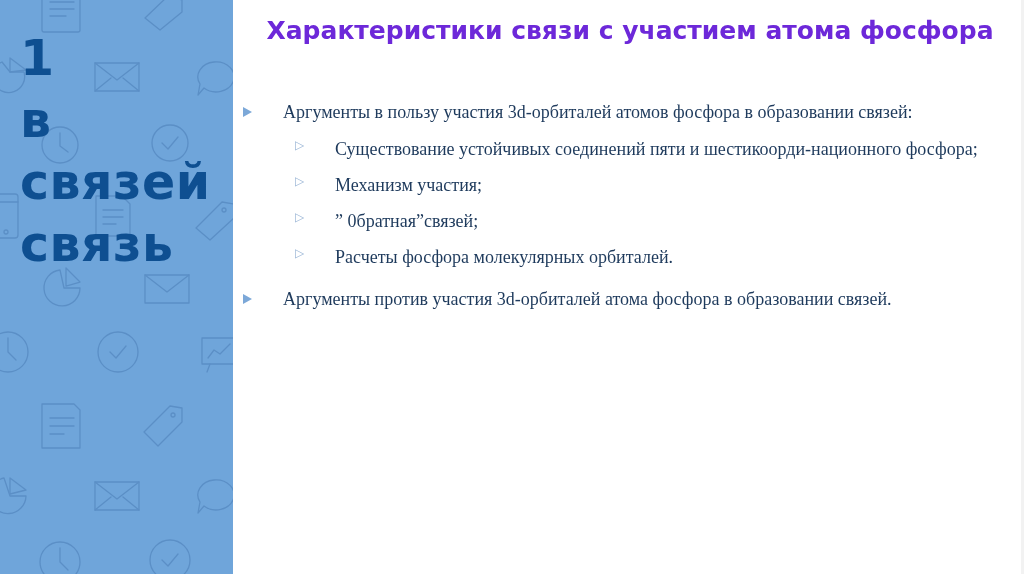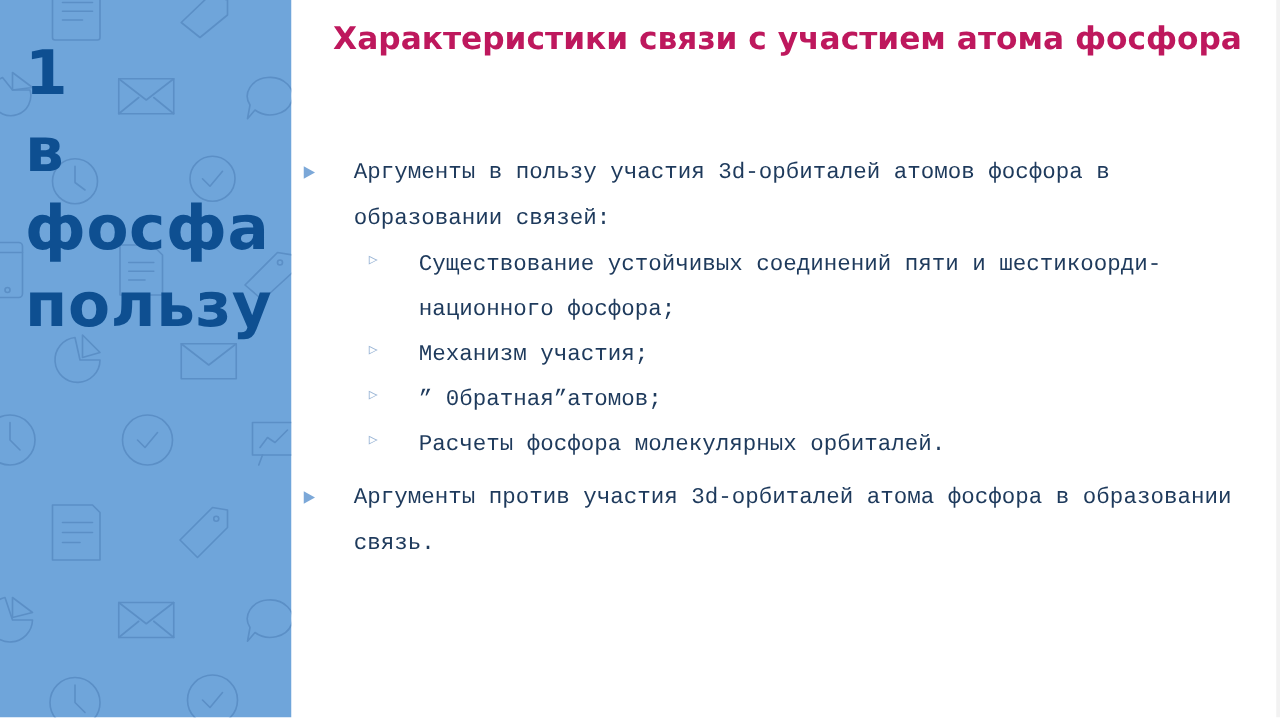--- a/index.html
+++ b/index.html
@@ -59,29 +59,29 @@
       position: absolute;
       left: 250px;
       top: 14px;
       width: 760px;
       margin: 0;
       text-align: center;
       font-family: "DejaVu Sans", sans-serif;
       font-weight: bold;
       font-size: 25px;
       line-height: 34px;
-      color: #be185d;
+      color: #6d28d9;
     }
     .content {
       position: absolute;
       left: 243px;
-      top: 120px;
+      top: 94px;
       width: 760px;
       color: #1e3a5c;
-      font-family: Liberation Mono, monospace;
+      font-family: Liberation Serif, serif;
       font-size: 18px;
     }
     .l1 {
       position: relative;
       padding-left: 40px;
       line-height: 37px;
     }
     .l1 .bullet {
       position: absolute;
       left: 0;
@@ -219,22 +219,22 @@
           </g>
         <g>
             <circle cx="170" cy="560" r="20"></circle>
             <path d="M162 560 L168 566 L178 554"></path>
           </g>
       </svg>
     </div>
     <h1 class="side-title">
       <span>1</span>
       <span>в</span>
-      <span>фосфа</span>
-      <span>пользу</span>
+      <span>связей</span>
+      <span>связь</span>
     </h1>
   </div>
 
   <h2 class="main-title">Характеристики связи с участием атома фосфора</h2>
 
   <div class="content">
 
     <div class="l1">
       <span class="bullet"></span>
       <span>Аргументы в пользу участия 3d-орбиталей атомов фосфора в образовании связей:</span>
@@ -243,29 +243,29 @@
     <div class="l2">
       <span class="bullet">▷</span>
       <span>Существование устойчивых соединений пяти и шестикоорди-национного фосфора;</span>
     </div>
     <div class="l2">
       <span class="bullet">▷</span>
       <span>Механизм участия;</span>
     </div>
     <div class="l2">
       <span class="bullet">▷</span>
-      <span>” 0братная”атомов;</span>
+      <span>” 0братная”связей;</span>
     </div>
     <div class="l2">
       <span class="bullet">▷</span>
       <span>Расчеты фосфора молекулярных орбиталей.</span>
     </div>
 
     <div class="gap"></div>
 
     <div class="l1">
       <span class="bullet"></span>
-      <span>Аргументы против участия 3d-орбиталей атома фосфора в образовании связь.</span>
+      <span>Аргументы против участия 3d-орбиталей атома фосфора в образовании связей.</span>
     </div>
   </div>
 
   <div class="right-edge"></div>
 </div>
 
 </body></html>

